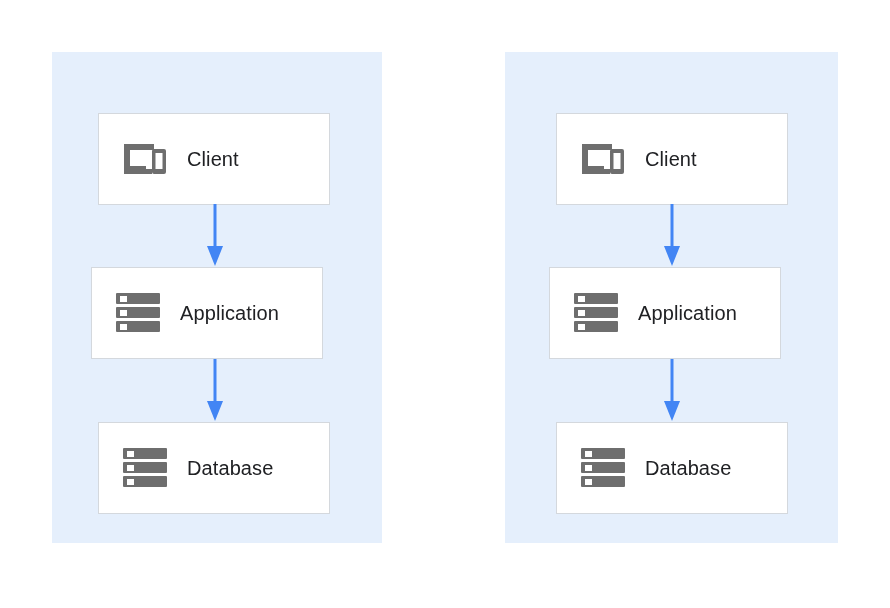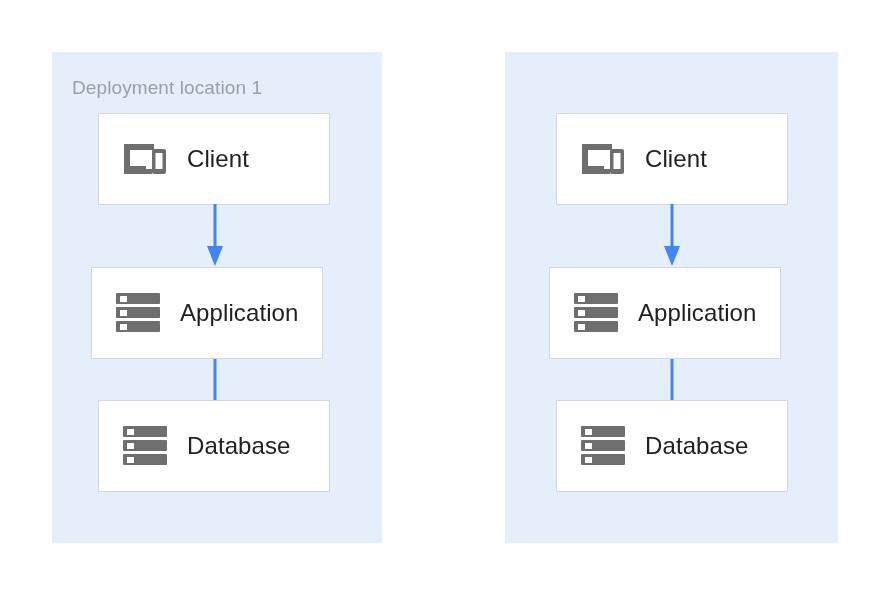--- a/index.html
+++ b/index.html
@@ -48,38 +48,38 @@
     width: 232px;
     height: 92px;
     background: #ffffff;
     border: 1px solid #d4d8dd;
     box-sizing: border-box;
     display: flex;
     align-items: center;
   }
   .node-client      { top: 61px;  left: 46px; }
   .node-application { top: 215px; left: 39px; }
-  .node-database    { top: 348px; left: 46px; }
+  .node-database    { top: 370px; left: 46px; }
 
   #panel-2 .node-client      { left: 51px; }
   #panel-2 .node-application { left: 44px; }
   #panel-2 .node-database    { left: 51px; }
 
   .node-icon {
     flex: 0 0 auto;
     width: 48px;
     height: 48px;
     margin-left: 22px;
     display: flex;
     align-items: center;
     justify-content: center;
   }
   .node-label {
     margin-left: 18px;
-    font-size: 24px;
+    font-size: 20px;
     line-height: 24px;
     color: #202124;
     letter-spacing: 0.1px;
     white-space: nowrap;
   }
 
   
   .arrow {
     position: absolute;
     width: 22px;
@@ -90,21 +90,20 @@
   #panel-2 .arrow-client-app { left: 156px; }
   #panel-2 .arrow-app-db     { left: 156px; }
 </style>
 </head>
 <body>
 
 <div id="canvas">
 
   <div class="panel" id="panel-1">
 
-    <div class="panel-title">Deployment location 1</div>
 
     <div class="node node-client">
       <span class="node-icon">
         <svg width="46" height="34" viewBox="0 0 46 34" aria-hidden="true">
 
           <path d="M2 2 H32 V8 H8 V24 H24 V30 H2 Z" fill="#6e6e6e"></path>
           <rect x="2" y="27" width="28" height="5" fill="#6e6e6e"></rect>
 
           <rect x="30" y="7" width="14" height="25" rx="2" fill="#6e6e6e"></rect>
           <rect x="33.5" y="11" width="7" height="16" fill="#ffffff"></rect>

